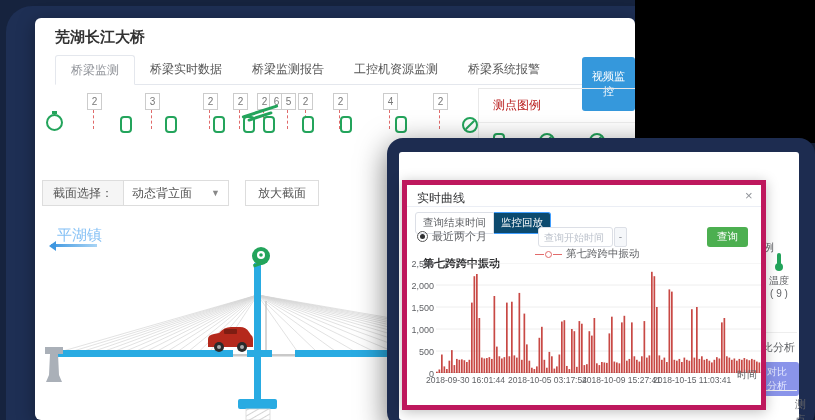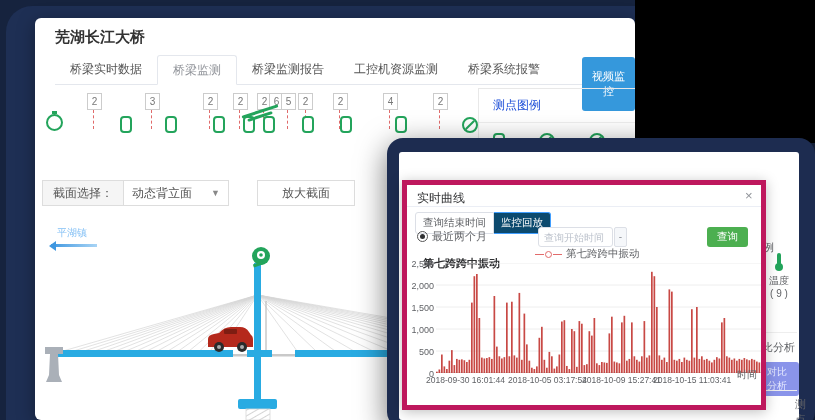--- a/index.html
+++ b/index.html
@@ -22,29 +22,29 @@
   .linkicon{width:8px;height:13px;border:2px solid #23a45b;border-radius:4px;background:#fff;display:inline-block;}
   .sensor-link{top:98px;}
   .noentry{width:12px;height:12px;border:2px solid #23a45b;border-radius:50%;display:inline-block;position:relative;overflow:hidden;}
   .noentry:after{content:"";position:absolute;left:5px;top:-2px;width:2px;height:16px;background:#23a45b;transform:rotate(45deg);}
   .stopwatch{left:11px;top:96px;width:13px;height:13px;border:2px solid #23a45b;border-radius:50%;}
   .stopwatch:before{content:"";position:absolute;left:4px;top:-5px;width:5px;height:3px;background:#23a45b;}
   .slantbar{left:206px;top:92px;width:38px;height:3px;background:#23a45b;transform:rotate(-18deg);border-radius:2px;}
   .slantbar2{left:212px;top:97px;width:26px;height:3px;background:#23a45b;transform:rotate(-18deg);border-radius:2px;}
   
   #legend-panel{left:443px;top:70px;width:156px;height:330px;border-left:1px solid #e8e8e8;border-top:1px solid #e8e8e8;}
-  #legend-panel .hd{padding:8px 14px;font-size:12px;color:#1d4ed8;border-bottom:1px solid #eee;}
+  #legend-panel .hd{padding:8px 14px;font-size:12px;color:#b91c1c;border-bottom:1px solid #eee;}
   #legend-icons{padding:10px 14px;display:flex;gap:34px;align-items:flex-start;}
   
   #section-row{left:7px;top:162px;height:26px;display:flex;font-size:12px;color:#555;}
   #section-row .lab{background:#f5f5f5;border:1px solid #ddd;border-right:none;padding:0 10px;line-height:24px;}
   #section-row .sel{background:#fff;border:1px solid #ddd;padding:0 8px;line-height:24px;width:88px;display:flex;justify-content:space-between;align-items:center;}
-  #section-row .zoombtn{margin-left:28px;background:#fff;border:1px solid #ddd;padding:0 24px;line-height:24px;}
+  #section-row .zoombtn{margin-left:16px;background:#fff;border:1px solid #ddd;padding:0 12px;line-height:24px;}
   .caret{font-size:9px;color:#888;}
-  .direction{left:22px;top:208px;font-size:10px;color:#85c1f5;}
+  .direction{left:22px;top:208px;font-size:15px;color:#85c1f5;}
   .dir-arrow{left:16px;top:226px;width:46px;height:3px;background:linear-gradient(90deg,#3f97e0,#a8d4f5);}
   .dir-arrow:before{content:"";position:absolute;left:-7px;top:-3px;border:5px solid transparent;border-right:7px solid #3f97e0;}
   
   #second-window{left:387px;top:138px;width:428px;height:290px;background:#1d2c50;border-radius:16px;box-shadow:0 8px 30px rgba(0,0,0,.55);}
   #second-content{left:399px;top:152px;width:400px;height:268px;background:#fff;border-radius:3px;}
   .strip-text{font-size:11px;color:#606266;}
   #strip-temp{left:363px;top:100px;width:34px;text-align:center;font-size:10px;color:#606266;}
   .strip-divider{left:348px;width:50px;border-top:1px solid #eee;}
   .btn-compare{left:356px;top:210px;padding:3px 8px;background:#8a94ea;color:#e8ebff;font-size:10px;border-radius:3px;border:none;}
   
@@ -75,22 +75,22 @@
 </head>
 <body>
 
 <div id="screen">
   <div class="abs" id="bg-corner"></div>
   <div class="abs" id="black-zone"></div>
 
   <div class="abs" id="main-window">
     <div class="abs page-title">芜湖长江大桥</div>
     <div class="abs" id="tabbar">
+        <div class="tab active">桥梁监测</div>
         <div class="tab">桥梁实时数据</div>
-        <div class="tab active">桥梁监测</div>
         <div class="tab">桥梁监测报告</div>
         <div class="tab">工控机资源监测</div>
         <div class="tab">桥梁系统报警</div>
       </div>
     <button class="abs btn-video">视频监控</button>
 
     
     <div class="abs stopwatch"></div>
     <div id="badges">
         <div class="abs badge" style="left: 52px;">2</div>

